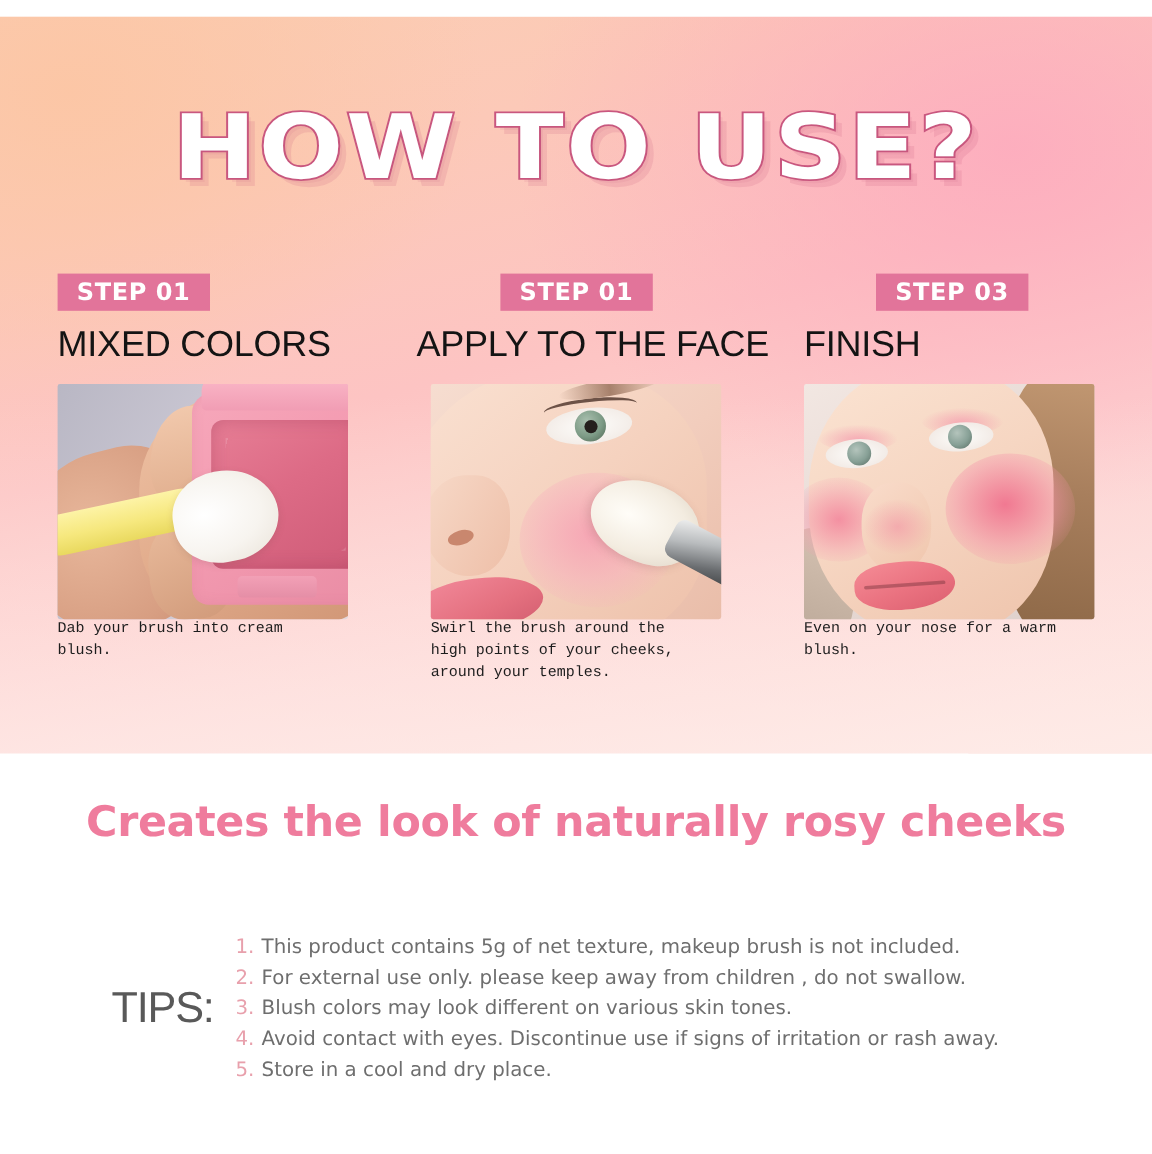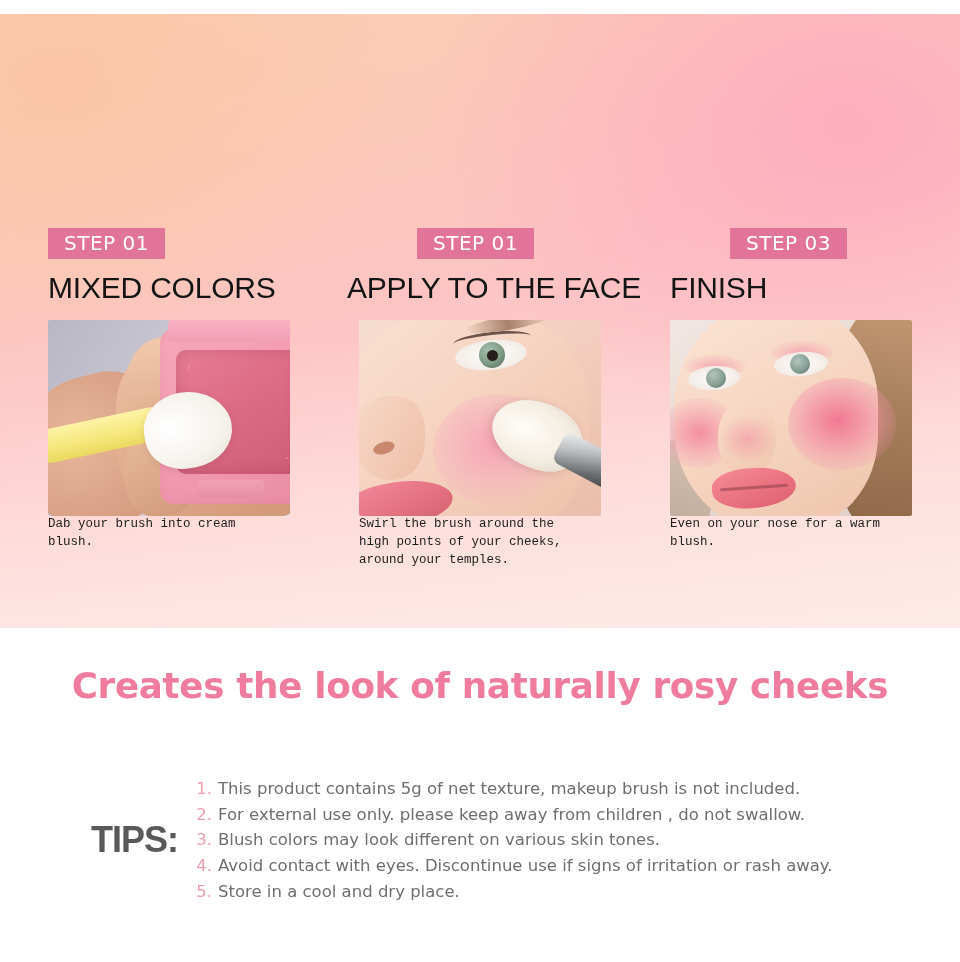--- a/index.html
+++ b/index.html
@@ -65,21 +65,21 @@
     display:flex;
     justify-content:space-between;
   }
   .step-col { width:242px; position:relative; }
 
   .step-badge {
     display:inline-block;
     background:#e2749a;
     color:#ffffff;
     font-family:"DejaVu Sans", sans-serif;
-    font-weight:normal;
+    font-weight:bold;
     font-size:20px;
     letter-spacing:0.5px;
     padding:5px 16px 6px 16px;
     line-height:1;
   }
   .step-title {
     margin-top:12px;
     font-family:"Liberation Sans", sans-serif;
     font-weight:normal;
     font-size:30px;
@@ -362,21 +362,21 @@
   .tips-block {
     position:absolute; left:0; top:148px; width:960px;
     display:flex;
     align-items:center;
   }
   .tips-label {
     width:190px;
     text-align:right;
     padding-right:12px;
     font-family:"Liberation Sans", sans-serif;
-    font-weight:bold;
+    font-weight:normal;
     font-size:36px;
     color:#595959;
     letter-spacing:-1px;
   }
   .tips-list { flex:1; }
   .tip-row {
     display:flex;
     align-items:baseline;
     font-family:"DejaVu Sans", sans-serif;
     font-size:16.5px;
@@ -393,20 +393,23 @@
   }
 </style>
 </head>
 <body>
 
 <div id="page">
 
   <div class="top-section">
     <div class="top-wash"></div>
 
+    <div class="title-wrap">
+      <div class="main-title">HOW TO USE?</div>
+    </div>
 
     <div class="steps">
 
       <div class="step-col col-1">
         <div class="step-badge">STEP 01</div>
         <div class="step-title">MIXED COLORS</div>
         <div class="photo ph1">
           <div class="bg-hand-l"></div>
           <div class="hand"></div>
           <div class="finger1"></div>

